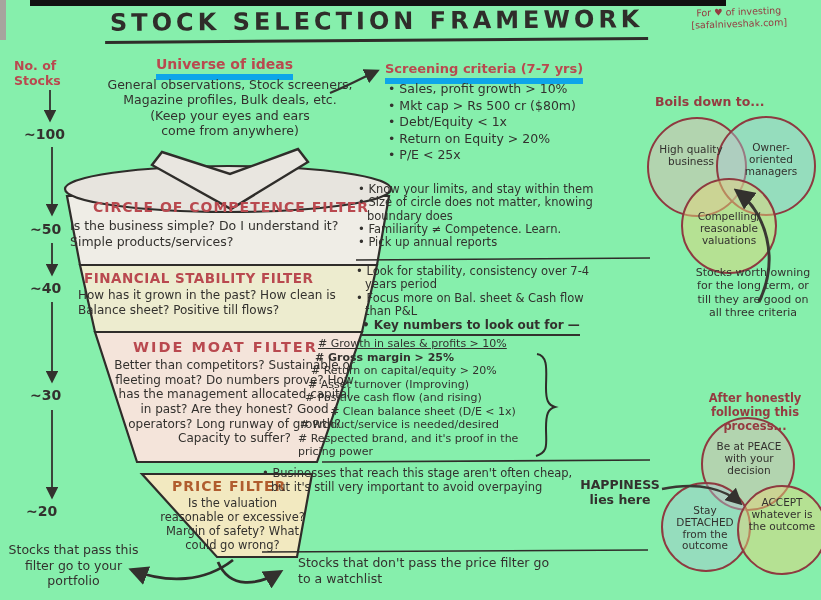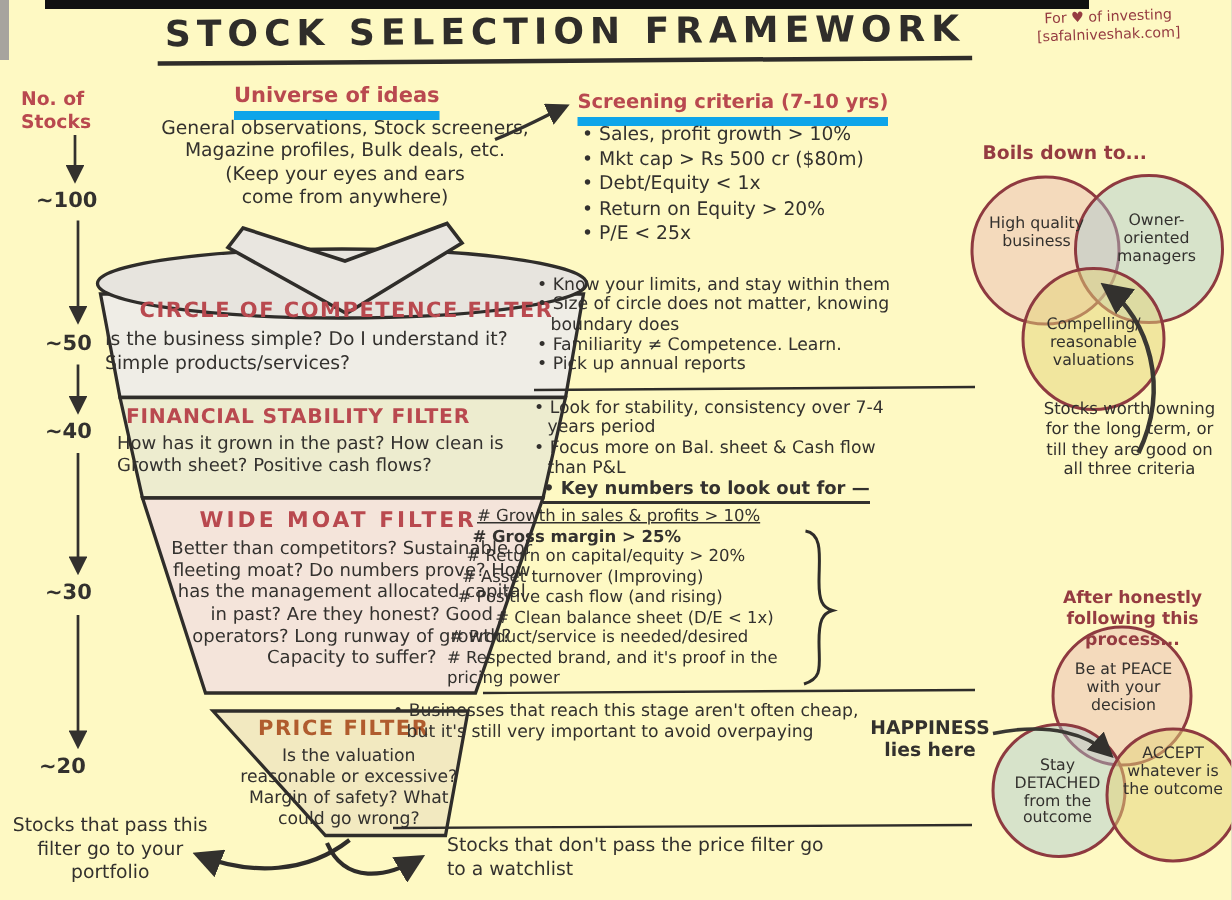--- a/index.html
+++ b/index.html
@@ -1,16 +1,16 @@
 <!DOCTYPE html>
 <html><head>
 <meta charset="utf-8">
 <style>
   html,body{margin:0;padding:0;background:#cfcdc7;}
-  #canvas{position:relative;width:821px;height:600px;background:#fef9c3;overflow:hidden;
+  #canvas{position:relative;width:821px;height:600px;background:#86efac;overflow:hidden;
           font-family:"DejaVu Sans",sans-serif;color:#33312e;}
   svg.overlay{position:absolute;left:0;top:0;z-index:1;}
   .t{position:absolute;z-index:2;line-height:1.22;}
   .red{color:#b9494f;}
   .maroon{color:#953b41;}
   .center{text-align:center;}
   .u-red{border-bottom:6px solid #0ea5e9;padding-bottom:1px;}
   .u-ink{border-bottom:2px solid #33312e;padding-bottom:1px;}
   .bullets div{text-indent:-9px;padding-left:9px;}
   .edge-top{position:absolute;left:30px;top:0;width:696px;height:6px;background:#111;z-index:3;}
@@ -114,40 +114,40 @@
   <div class="t tick" style="left:26px;top:503px;">~20</div>
 
   <div class="t red u-red" style="left:156px;top:56px;font-size:14px;font-weight:bold;">Universe of ideas</div>
   <div class="t center" style="left:85px;top:77px;width:290px;font-size:12.5px;">
     <div>General observations, Stock screeners,</div>
     <div>Magazine profiles, Bulk deals, etc.</div>
     <div>(Keep your eyes and ears</div>
     <div>come from anywhere)</div>
   </div>
 
-  <div class="t red u-red" style="left:385px;top:61px;font-size:13px;font-weight:bold;">Screening criteria (7-10 yrs)</div>
+  <div class="t red u-red" style="left:385px;top:61px;font-size:13px;font-weight:bold;">Screening criteria (7-7 yrs)</div>
   <div class="t bullets" style="left:388px;top:81px;width:240px;font-size:12.5px;line-height:16.5px;">
     <div>• Sales, profit growth &gt; 10%</div>
     <div>• Mkt cap &gt; Rs 500 cr ($80m)</div>
     <div>• Debt/Equity &lt; 1x</div>
     <div>• Return on Equity &gt; 20%</div>
     <div>• P/E &lt; 25x</div>
   </div>
 
   <div class="t maroon" style="left:655px;top:94px;font-size:12.5px;font-weight:bold;">Boils down to...</div>
   <div class="vlabel" style="left:658px;top:144px;width:66px;">High quality business</div>
   <div class="vlabel" style="left:735px;top:142px;width:72px;">Owner-oriented managers</div>
   <div class="vlabel" style="left:687px;top:211px;width:84px;">Compelling/ reasonable valuations</div>
   <div class="t center" style="left:692px;top:266px;width:122px;font-size:11px;">Stocks worth owning for the long term, or till they are good on all three criteria</div>
 
   <div class="t red ftitle" style="left:93px;top:199px;font-size:14px;letter-spacing:1px;">CIRCLE OF COMPETENCE FILTER</div>
   <div class="t" style="left:70px;top:218px;width:305px;font-size:12.5px;line-height:1.3;">Is the business simple? Do I understand it? Simple products/services?</div>
 
   <div class="t red ftitle" style="left:84px;top:270px;font-size:13.5px;letter-spacing:0.5px;">FINANCIAL STABILITY FILTER</div>
-  <div class="t" style="left:78px;top:288px;width:300px;font-size:12px;line-height:1.25;">How has it grown in the past? How clean is Growth sheet? Positive cash flows?</div>
+  <div class="t" style="left:78px;top:288px;width:300px;font-size:12px;line-height:1.25;">How has it grown in the past? How clean is Balance sheet? Positive till flows?</div>
 
   <div class="t red ftitle" style="left:133px;top:339px;font-size:14.5px;letter-spacing:2px;">WIDE MOAT FILTER</div>
   <div class="t center" style="left:112px;top:358px;width:245px;font-size:12px;line-height:1.22;">Better than competitors? Sustainable or fleeting moat? Do numbers prove? How has the management allocated capital in past? Are they honest? Good operators? Long runway of growth? Capacity to suffer?</div>
 
   <div class="t ftitle" style="left:172px;top:478px;font-size:14px;letter-spacing:1px;color:#b05c2e;">PRICE FILTER</div>
   <div class="t center" style="left:155px;top:496px;width:155px;font-size:11.5px;line-height:1.22;">Is the valuation reasonable or excessive? Margin of safety? What could go wrong?</div>
 
   <div class="t bullets" style="left:358px;top:183px;width:238px;font-size:11.5px;line-height:1.16;">
     <div>• Know your limits, and stay within them</div>
     <div>• Size of circle does not matter, knowing boundary does</div>

